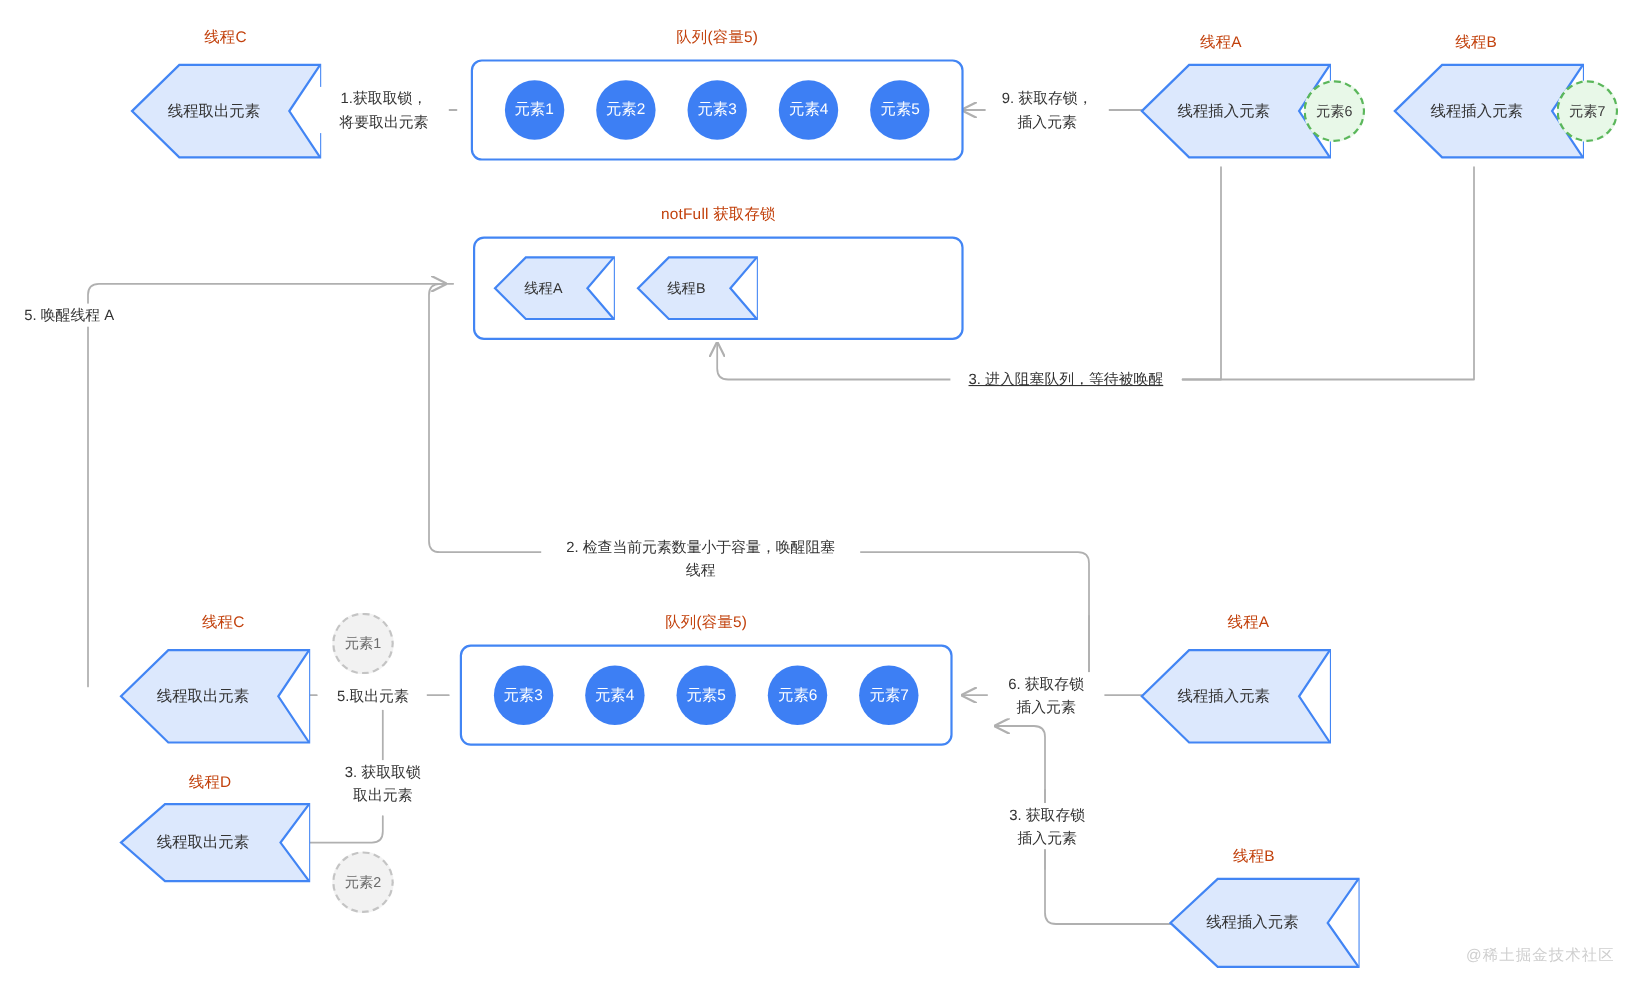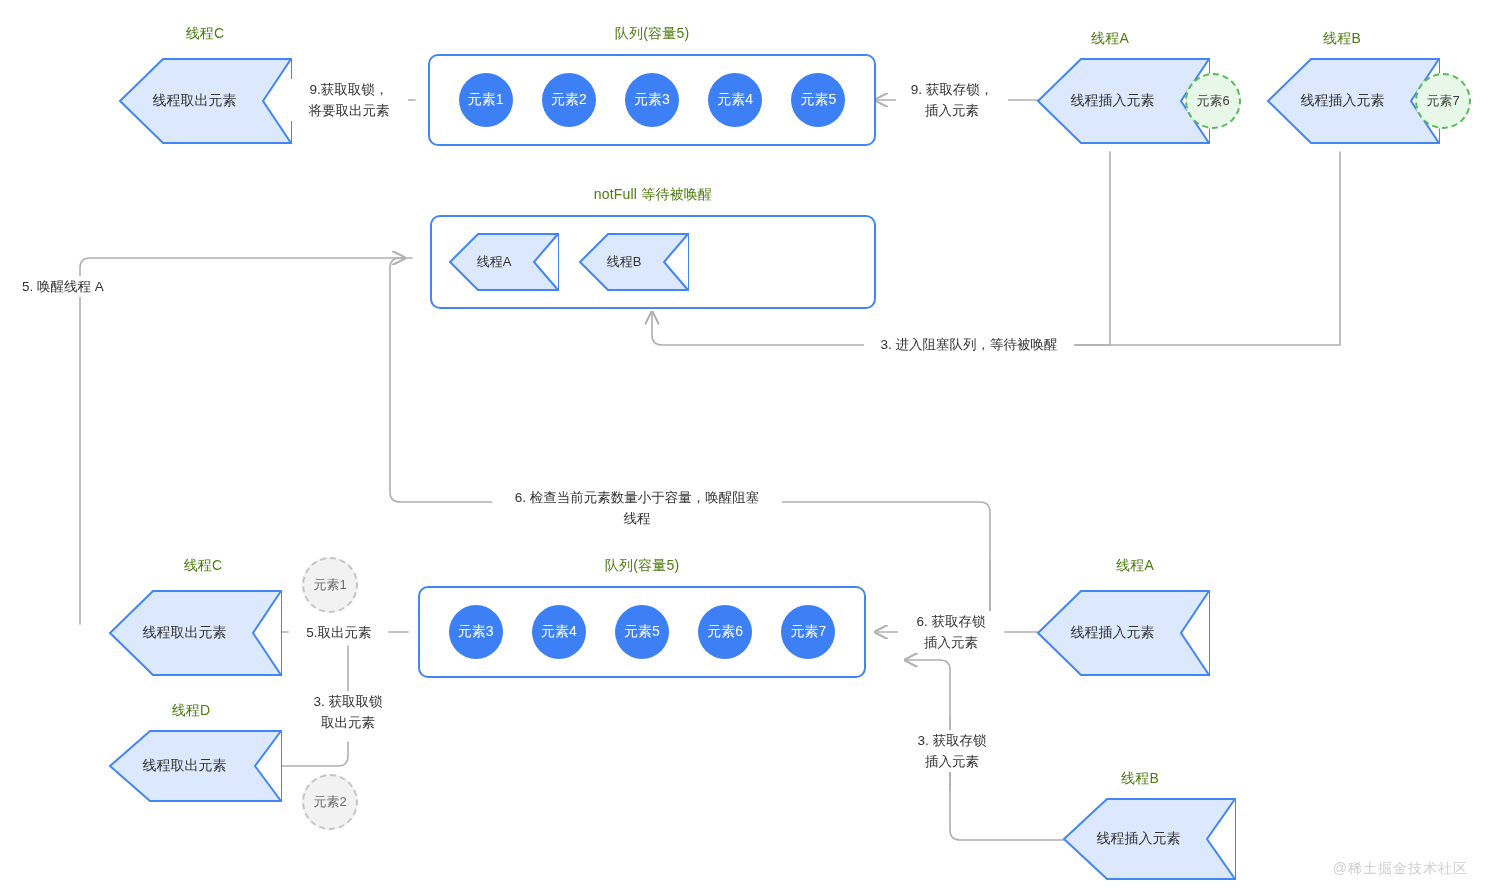--- a/index.html
+++ b/index.html
@@ -18,21 +18,21 @@
   .svg-layer {
     position: absolute;
     left: 0; top: 0;
     width: 1490px; height: 892px;
     pointer-events: none;
   }
   
   .caption {
     position: absolute;
     font-size: 14px;
-    color: #4d7c0f;
+    color: #c2410c;
     text-align: center;
     white-space: nowrap;
     letter-spacing: 0.2px;
   }
   
   .queue-box {
     position: absolute;
     border: 2px solid #4285f4;
     border-radius: 10px;
     background: #ffffff;
@@ -160,21 +160,21 @@
 
   <div class="caption" style="left:145px; top:25px; width:120px;">线程C</div>
   <div class="chev" style="left:118px; top:57px; width:175px; height:88px;">
     <svg width="175" height="88" viewBox="0 0 175 88">
       <path d="M 45 2 L 173 2 L 173 86 L 45 86 L 2 44 Z" fill="#dce8fd" stroke="#4285f4" stroke-width="2"></path>
       <path d="M 173 2 L 145 44 L 173 86" fill="#ffffff" stroke="#4285f4" stroke-width="2"></path>
     </svg>
     <div class="chev-label" style="padding-right:22px;">线程取出元素</div>
   </div>
 
-  <div class="step-label" style="left:290px; top:79px; width:118px;">9.获取取锁，
+  <div class="step-label" style="left:290px; top:79px; width:118px;">1.获取取锁，
 将要取出元素</div>
 
   <div class="caption" style="left:592px; top:25px; width:120px;">队列(容量5)</div>
   <div class="queue-box" style="left:428px; top:54px; width:448px; height:92px;">
     <div class="elem-circle">元素1</div>
     <div class="elem-circle">元素2</div>
     <div class="elem-circle">元素3</div>
     <div class="elem-circle">元素4</div>
     <div class="elem-circle">元素5</div>
   </div>
@@ -195,44 +195,44 @@
   <div class="caption" style="left:1292px; top:30px; width:100px;">线程B</div>
   <div class="chev" style="left:1266px; top:57px; width:175px; height:88px;">
     <svg width="175" height="88" viewBox="0 0 175 88">
       <path d="M 45 2 L 173 2 L 173 86 L 45 86 L 2 44 Z" fill="#dce8fd" stroke="#4285f4" stroke-width="2"></path>
       <path d="M 173 2 L 145 44 L 173 86" fill="#ffffff" stroke="#4285f4" stroke-width="2"></path>
     </svg>
     <div class="chev-label" style="padding-right:22px;">线程插入元素</div>
   </div>
   <div class="dash-circle dash-green" style="left:1415px; top:73px; width:56px; height:56px;">元素7</div>
 
-  <div class="caption" style="left:592px; top:186px; width:122px;">notFull 等待被唤醒</div>
+  <div class="caption" style="left:592px; top:186px; width:122px;">notFull 获取存锁</div>
   <div class="cond-box" style="left:430px; top:215px; width:446px; height:94px;"></div>
 
   <div class="chev" style="left:448px; top:232px; width:112px; height:60px;">
     <svg width="112" height="60" viewBox="0 0 112 60">
       <path d="M 30 2 L 110 2 L 110 58 L 30 58 L 2 30 Z" fill="#dce8fd" stroke="#4285f4" stroke-width="2"></path>
       <path d="M 110 2 L 86 30 L 110 58" fill="#ffffff" stroke="#4285f4" stroke-width="2"></path>
     </svg>
     <div class="chev-label" style="padding-right:20px; font-size:13px;">线程A</div>
   </div>
 
   <div class="chev" style="left:578px; top:232px; width:112px; height:60px;">
     <svg width="112" height="60" viewBox="0 0 112 60">
       <path d="M 30 2 L 110 2 L 110 58 L 30 58 L 2 30 Z" fill="#dce8fd" stroke="#4285f4" stroke-width="2"></path>
       <path d="M 110 2 L 86 30 L 110 58" fill="#ffffff" stroke="#4285f4" stroke-width="2"></path>
     </svg>
     <div class="chev-label" style="padding-right:20px; font-size:13px;">线程B</div>
   </div>
 
-  <div class="step-label" style="left:864px; top:334px; width:210px;">3. 进入阻塞队列，等待被唤醒</div>
+  <div class="step-label" style="left:864px; top:334px; width:210px;text-decoration:underline;">3. 进入阻塞队列，等待被唤醒</div>
 
   <div class="step-label" style="left:18px; top:276px; width:130px; text-align:left;">5. 唤醒线程 A</div>
 
-  <div class="step-label" style="left:492px; top:487px; width:290px;">6. 检查当前元素数量小于容量，唤醒阻塞
+  <div class="step-label" style="left:492px; top:487px; width:290px;">2. 检查当前元素数量小于容量，唤醒阻塞
 线程</div>
 
   <div class="caption" style="left:148px; top:557px; width:110px;">线程C</div>
   <div class="chev" style="left:108px; top:589px; width:175px; height:88px;">
     <svg width="175" height="88" viewBox="0 0 175 88">
       <path d="M 45 2 L 173 2 L 173 86 L 45 86 L 2 44 Z" fill="#dce8fd" stroke="#4285f4" stroke-width="2"></path>
       <path d="M 173 2 L 145 44 L 173 86" fill="#ffffff" stroke="#4285f4" stroke-width="2"></path>
     </svg>
     <div class="chev-label" style="padding-right:22px;">线程取出元素</div>
   </div>

